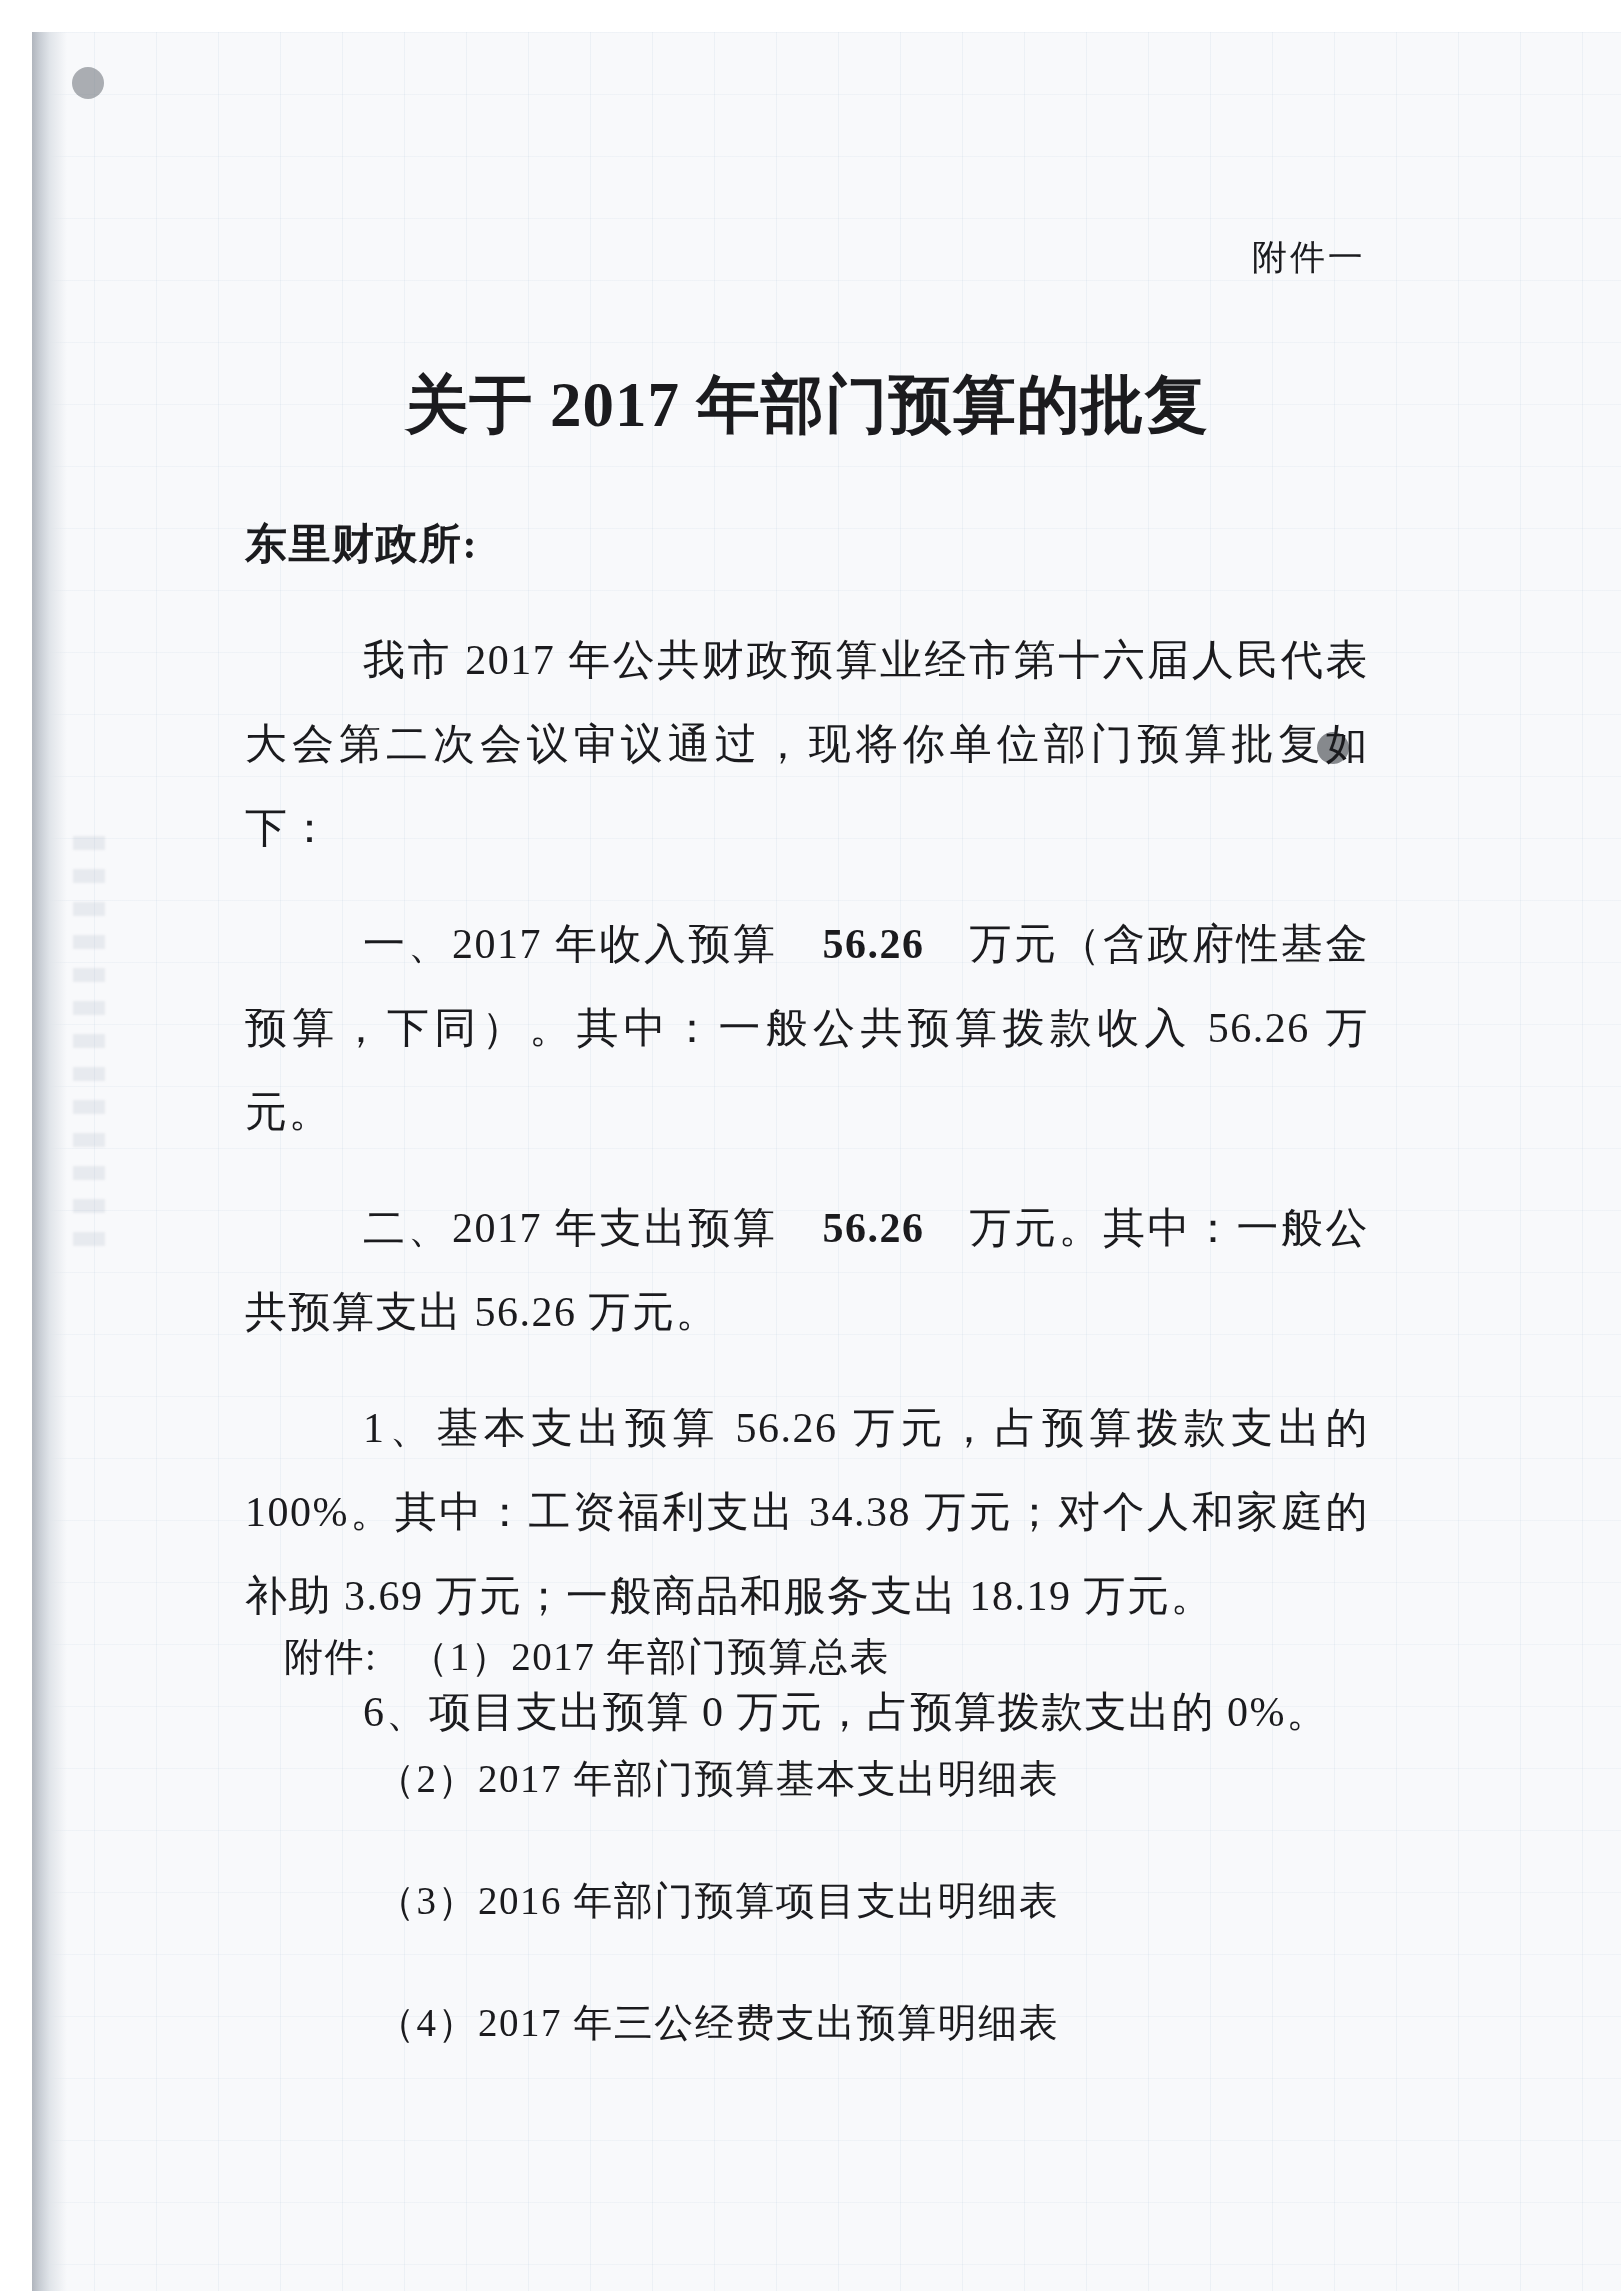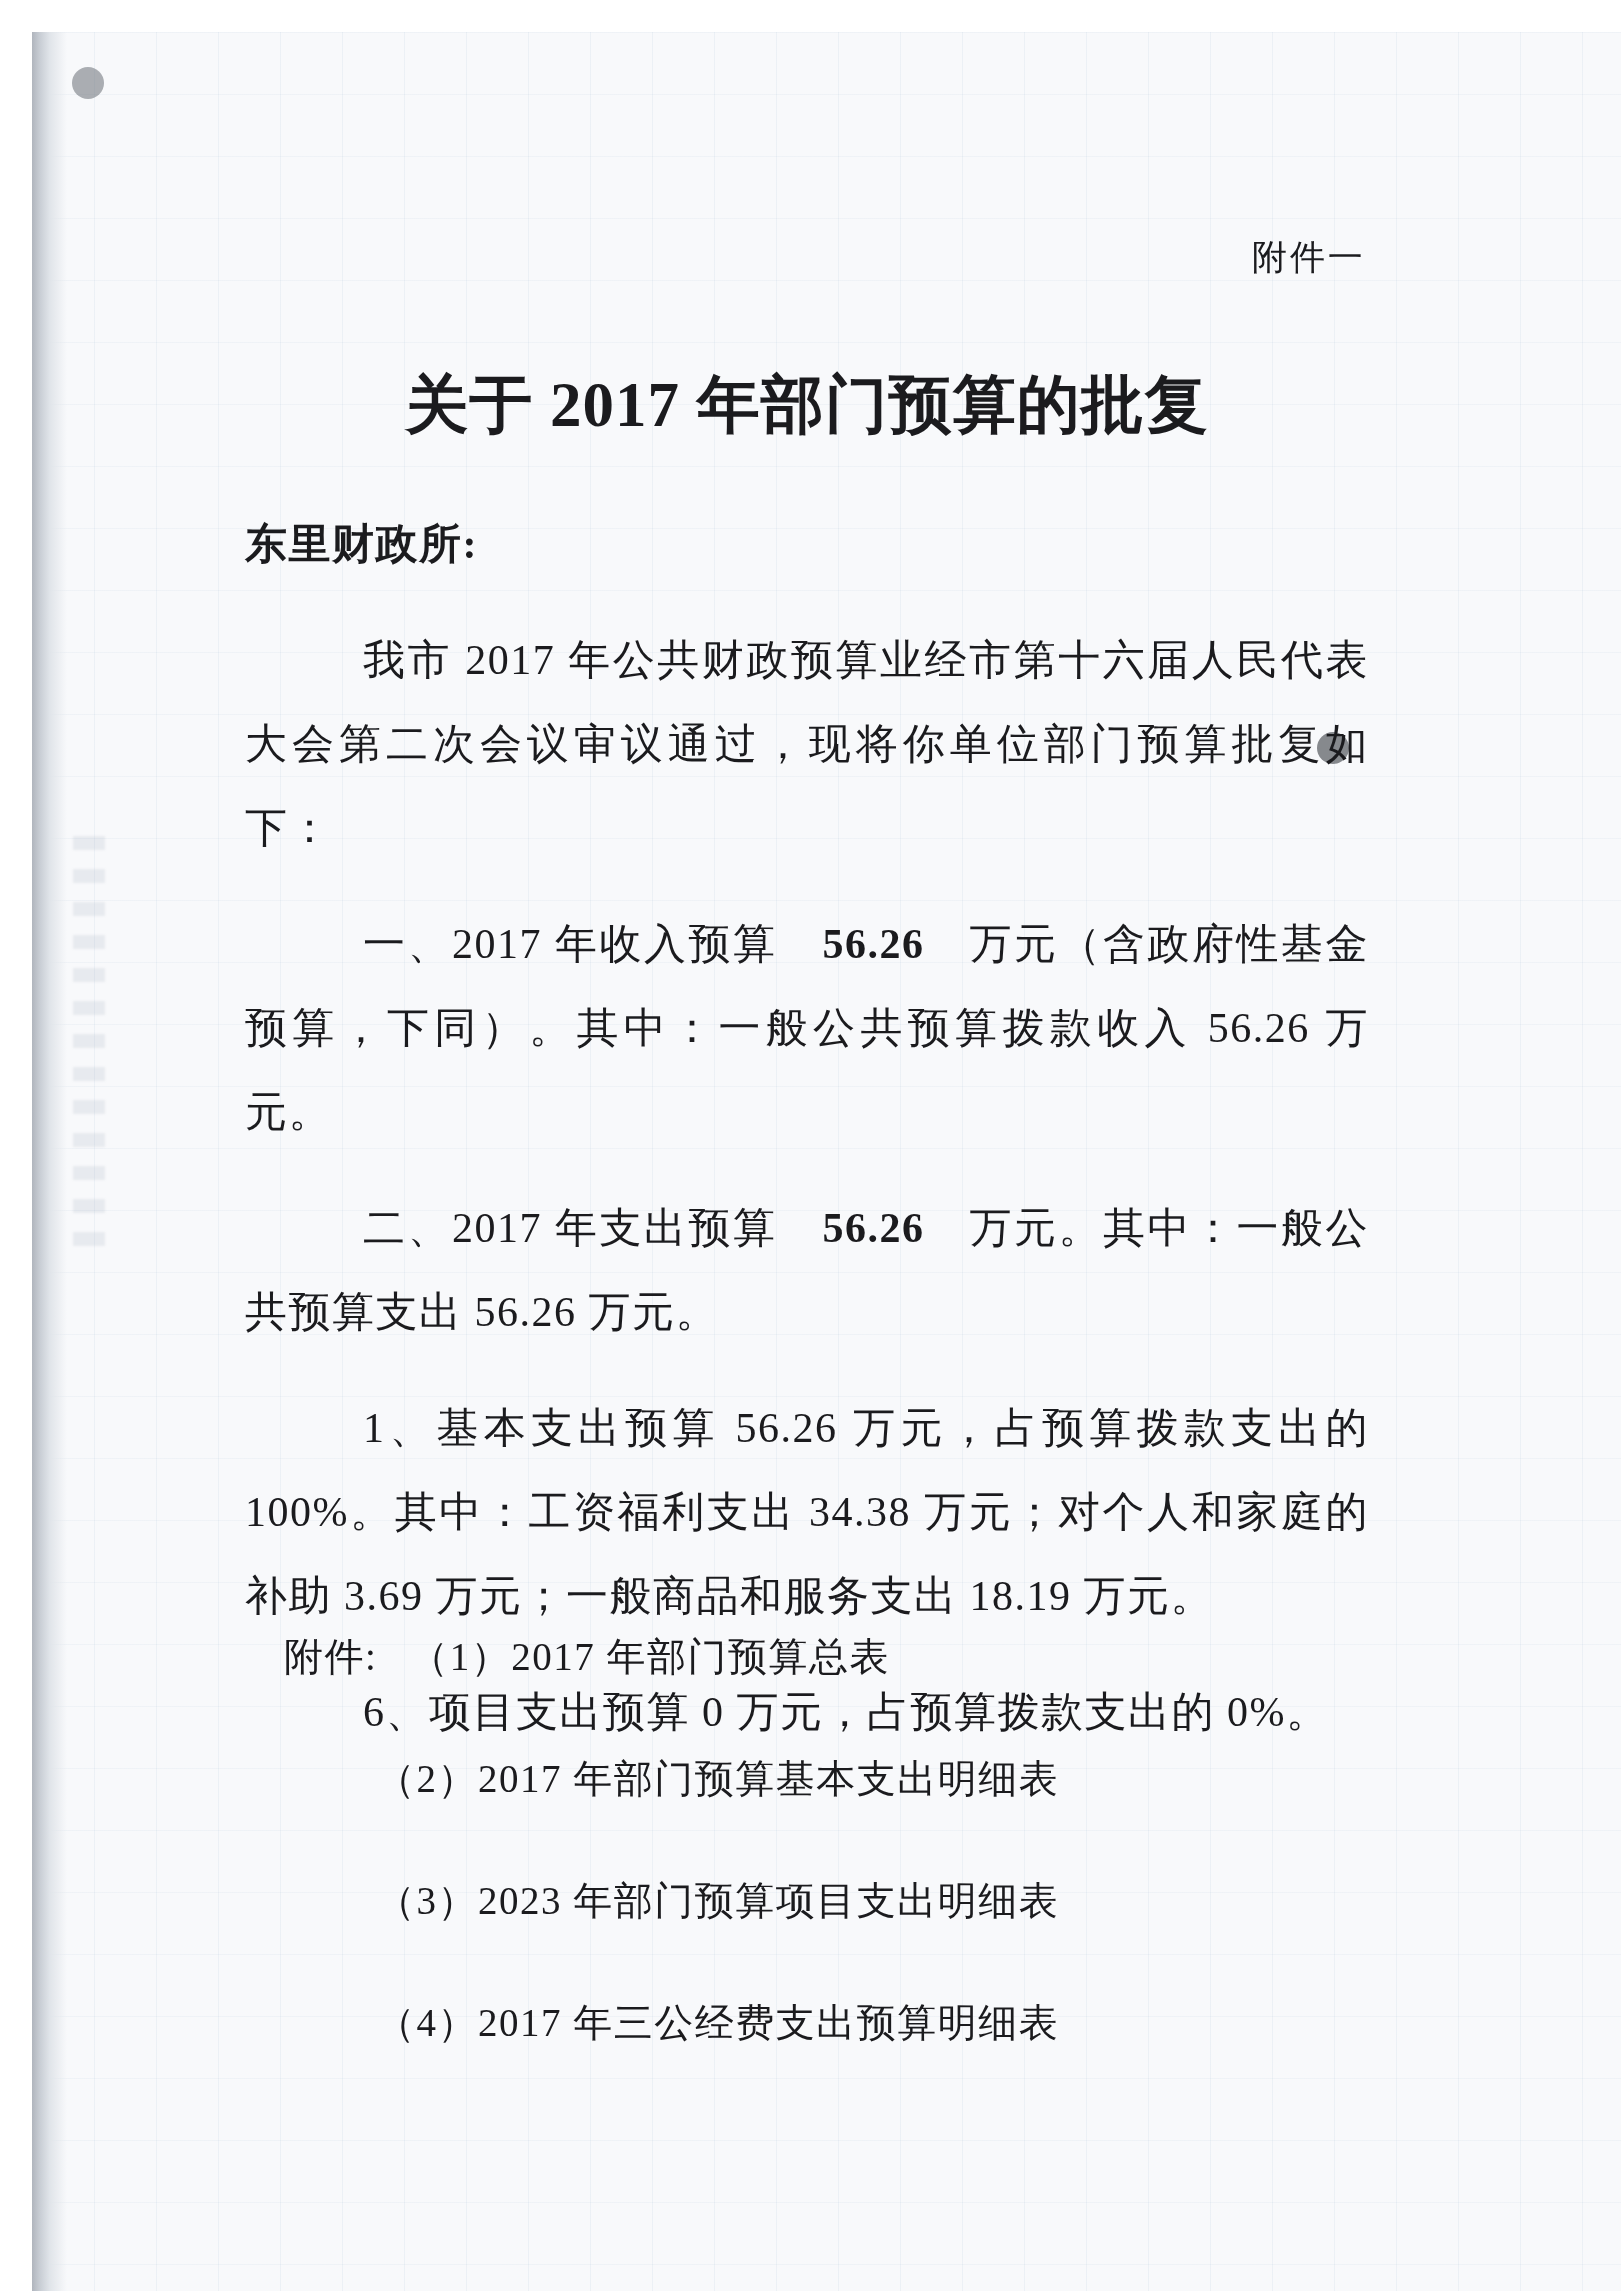--- a/index.html
+++ b/index.html
@@ -135,21 +135,21 @@
   </div>
 
   <div class="attach-list">
     <div class="attach-row">
       <span>附件:</span><span>（1）2017 年部门预算总表</span>
     </div>
     <div class="attach-row cont">
       <span>（2）2017 年部门预算基本支出明细表</span>
     </div>
     <div class="attach-row cont">
-      <span>（3）2023 年部门预算项目支出明细表</span>
+      <span>（3）2016 年部门预算项目支出明细表</span>
     </div>
     <div class="attach-row cont">
       <span>（4）2017 年三公经费支出预算明细表</span>
     </div>
   </div>
 
 </div>
 
 
 </body></html>

